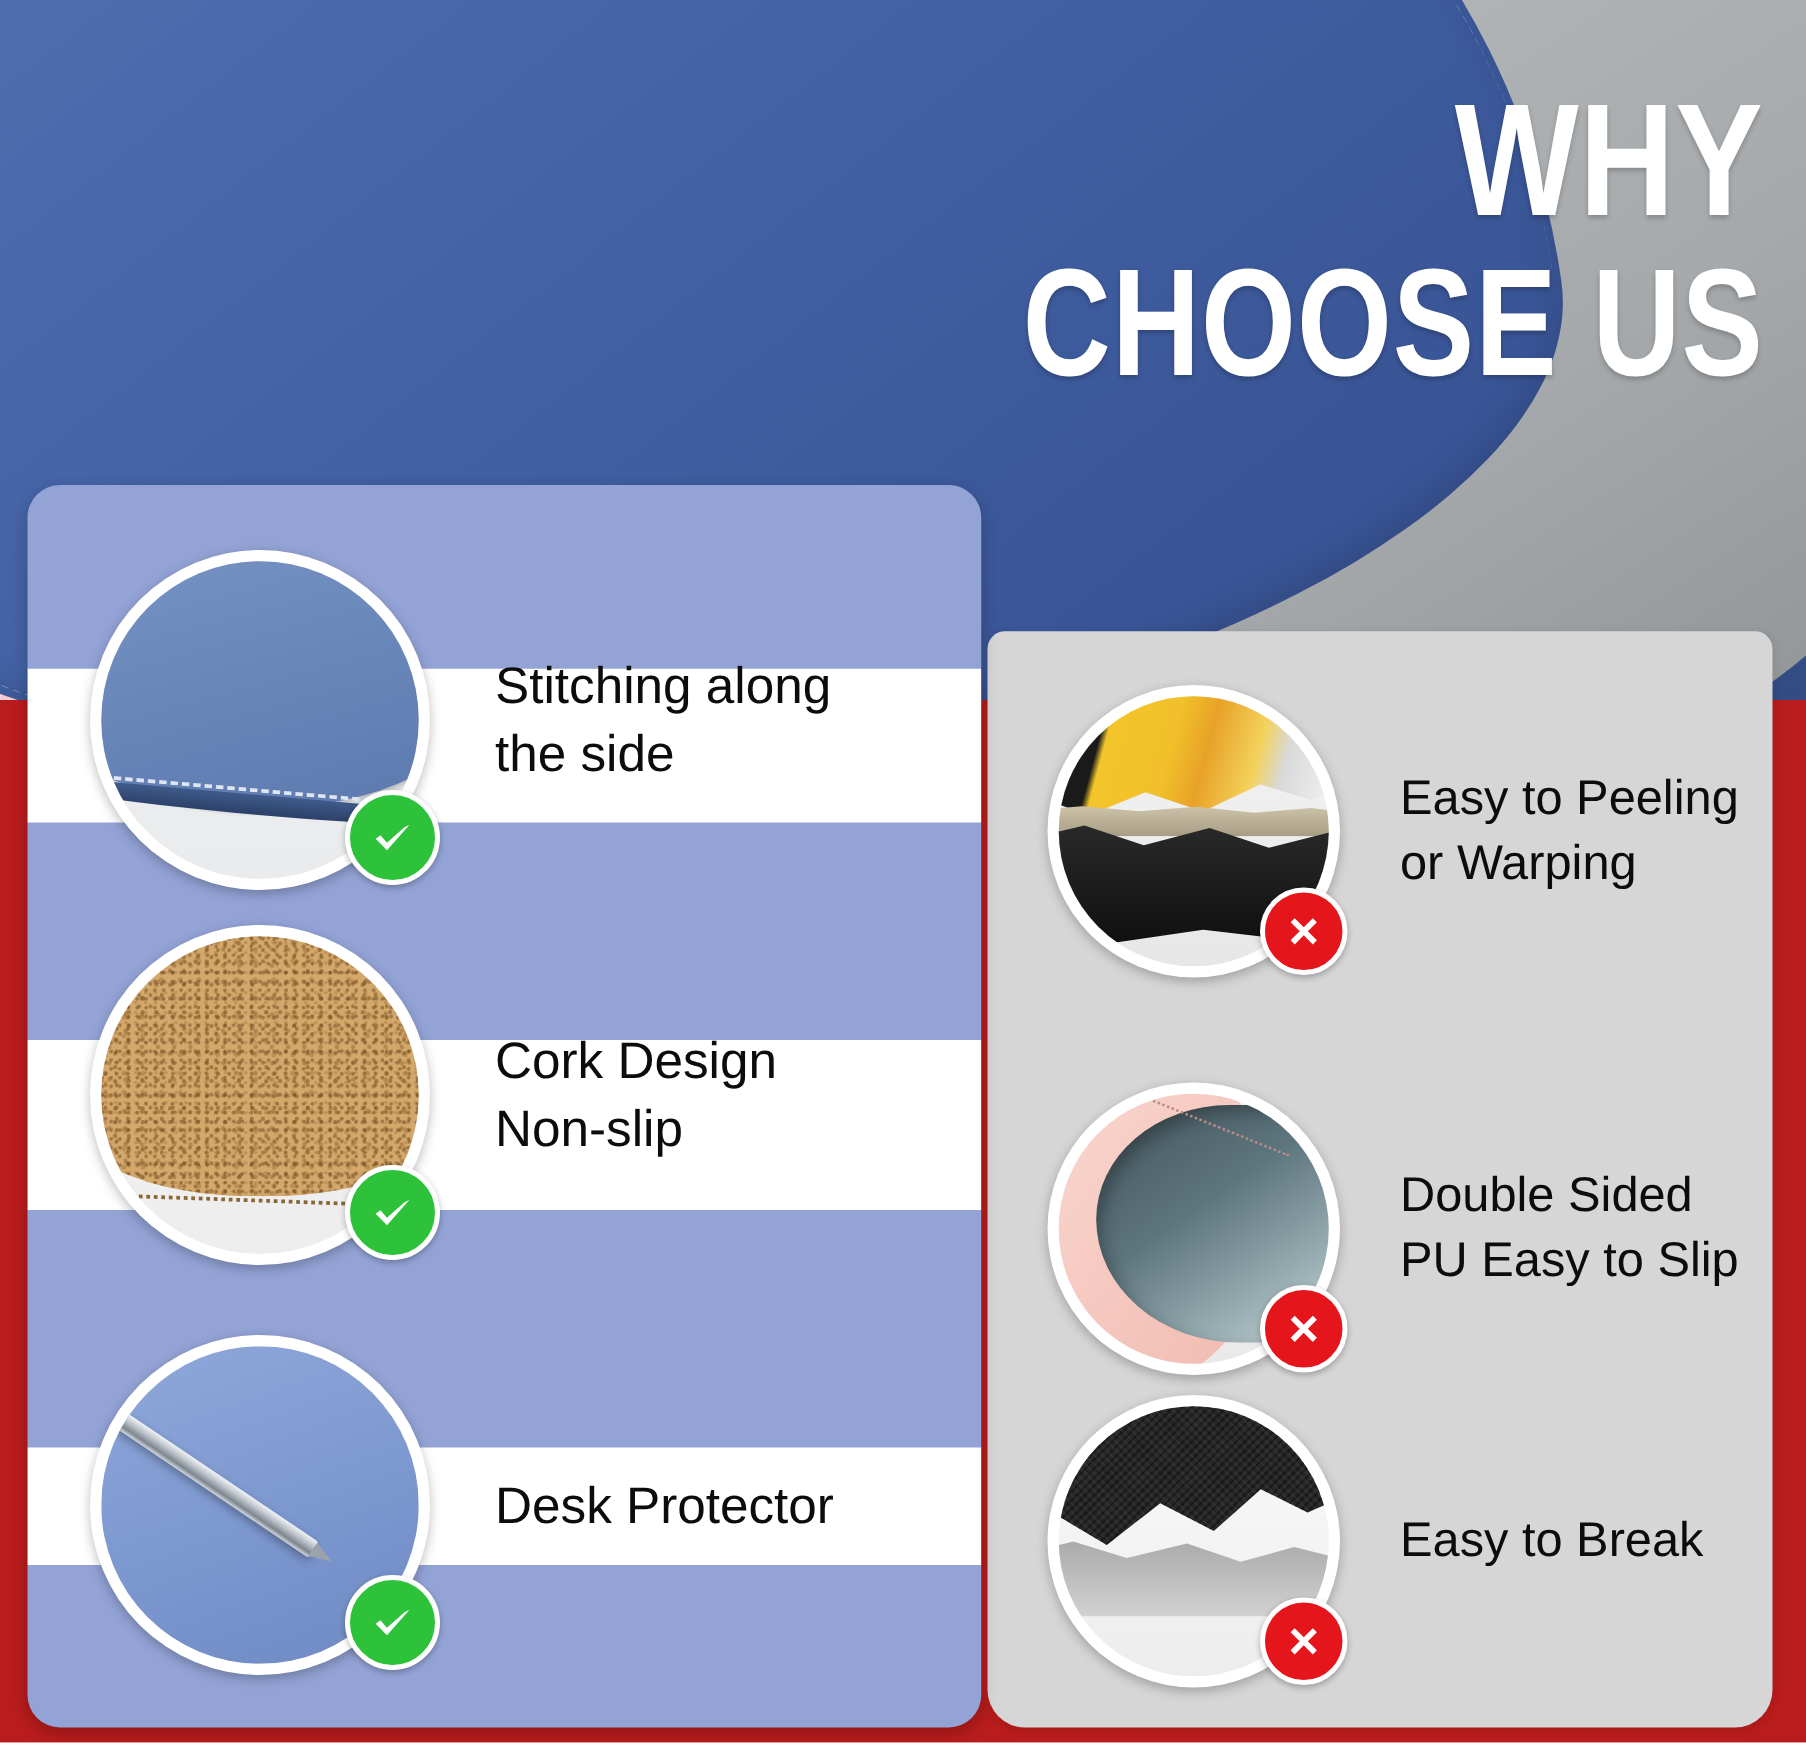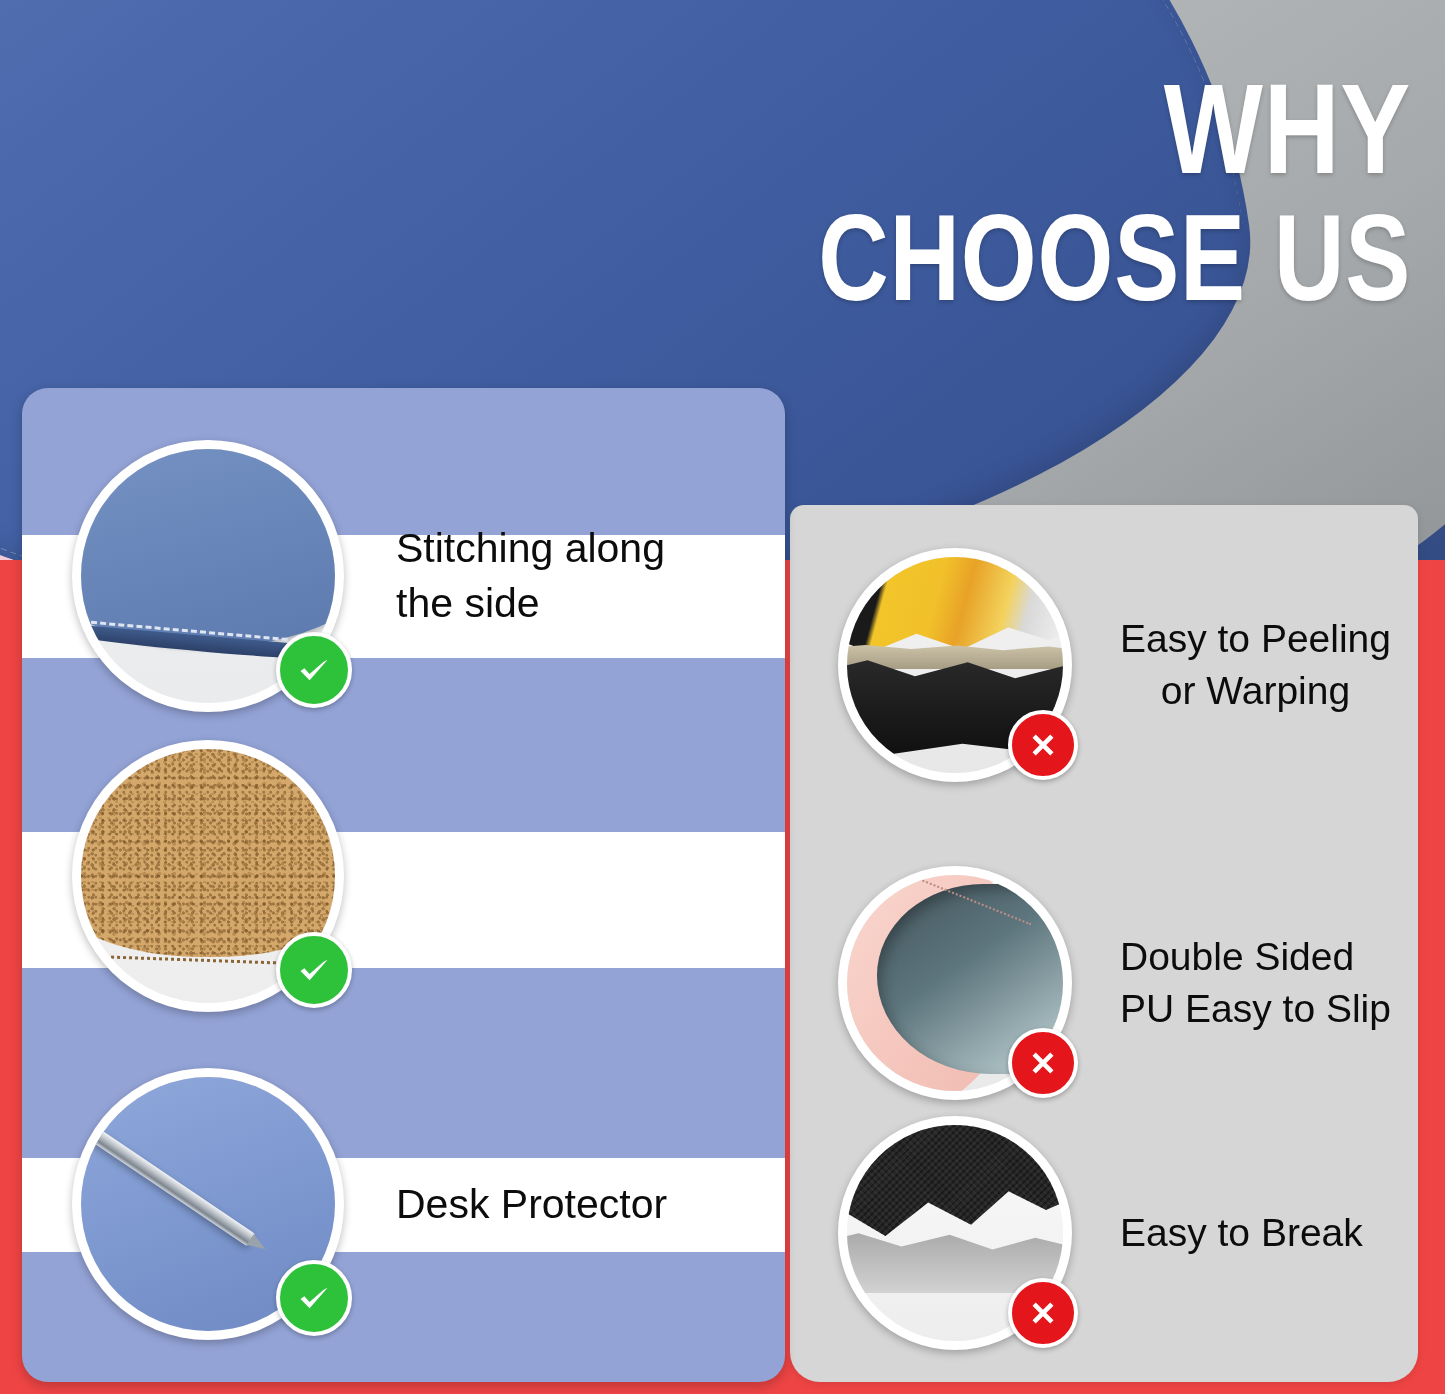--- a/index.html
+++ b/index.html
@@ -9,21 +9,21 @@
   }
   body {
     font-family: "Liberation Sans", sans-serif;
   }
 
   #canvas {
     position: relative;
     width: 1445px;
     height: 1394px;
     overflow: hidden;
-    background: #ef4444;
+    background: #b91c1c;
   }
 
   
   .hero {
     position: absolute;
     left: 0; top: 0;
     width: 1445px; height: 560px;
     overflow: hidden;
     background: #3a5596;
   }
@@ -444,41 +444,43 @@
             <div class="corkedge"></div>
           </div>
         </div>
       </div>
       <div class="badge ok" style="width:68px;height:68px;right:-8px;bottom:4px;">
         <svg width="38" height="38" viewBox="0 0 24 24" aria-hidden="true">
           <path d="M3.5 12.6 L9.2 18.4 L20.6 5.6 L17.9 7.0 L9.2 14.6 L5.9 10.9 Z" fill="#ffffff"></path>
         </svg>
       </div>
     </div>
+    <div class="feat-label" style="margin-left:52px;">Cork Design
+Non-slip</div>
   </div>
 
   <div class="feature" style="left:72px; top:1068px;text-align:center;">
     <div class="thumb-wrap">
       <div class="thumb" style="width:272px;height:272px;">
         <div class="thumb-inner">
           <div class="art-desk">
             <div class="tip"></div>
           </div>
         </div>
       </div>
       <div class="badge ok" style="width:68px;height:68px;right:-8px;bottom:4px;">
         <svg width="38" height="38" viewBox="0 0 24 24" aria-hidden="true">
           <path d="M3.5 12.6 L9.2 18.4 L20.6 5.6 L17.9 7.0 L9.2 14.6 L5.9 10.9 Z" fill="#ffffff"></path>
         </svg>
       </div>
     </div>
     <div class="feat-label" style="margin-left:52px;">Desk Protector</div>
   </div>
 
-  <div class="feature" style="left:838px; top:548px;text-align:center;">
+  <div class="feature" style="left:838px; top:548px;">
     <div class="thumb-wrap">
       <div class="thumb" style="width:234px;height:234px;">
         <div class="thumb-inner">
           <div class="art-peel">
             <div class="topsheet"></div>
             <div class="fray"></div>
             <div class="under"></div>
           </div>
         </div>
       </div>

